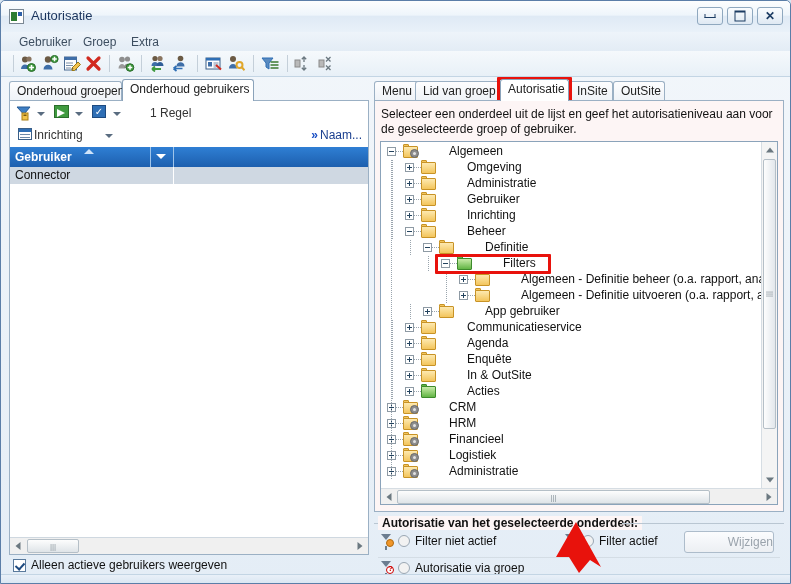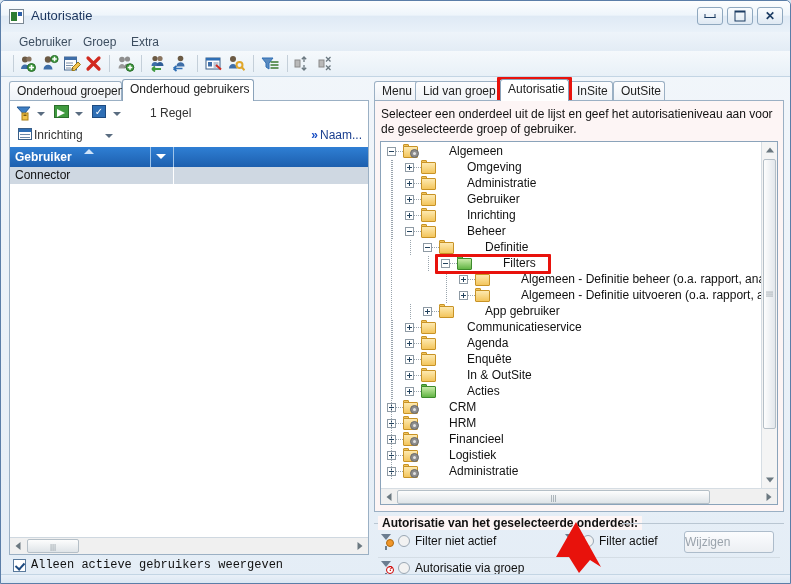--- a/index.html
+++ b/index.html
@@ -177,21 +177,21 @@
     position:absolute;left:0;bottom:-22px;width:100%;height:20px;
   }
   .cbox{
     position:absolute;left:0;top:2px;width:13px;height:13px;box-sizing:border-box;
     background:#fff;border:1px solid #5a7a9c;
   }
   .cbox:after{
     content:"";position:absolute;left:3px;top:1px;width:4px;height:7px;
     border:solid #1d4a80;border-width:0 2px 2px 0;transform:rotate(42deg);
   }
-  .chkrow .lbl{position:absolute;left:18px;top:1px;font-size:12px;color:#111;white-space:nowrap;font-family:Liberation Mono, monospace;}
+  .chkrow .lbl{position:absolute;left:18px;top:1px;font-size:12px;color:#111;white-space:nowrap;}
 
   
   .rbox{
     position:absolute;left:0;top:21px;width:410px;height:412px;
     box-sizing:border-box;background:#fdf5f5;border:1px solid #9bb0c4;
   }
   .rdesc{
     position:absolute;left:6px;top:6px;width:395px;
     font-size:12px;color:#111;line-height:15px;
   }
@@ -271,21 +271,21 @@
   .fico .bdg{position:absolute;right:0;bottom:0;width:8px;height:8px;border-radius:50%;
      border:1px solid #7a5a13;box-sizing:border-box;}
   .bdg.orange{background:#f0962a;border-color:#b06a10;}
   .bdg.green{background:#55b13c;border-color:#2f7a1e;}
   .bdg.redq{background:#fff;border-color:#c00;}
   .bdg.redq:after{content:"?";position:absolute;left:1px;top:-3px;font-size:8px;color:#c00;font-weight:bold;}
   .btn{
     position:absolute;box-sizing:border-box;
     border:1px solid #adbccb;border-radius:3px;
     background:linear-gradient(#fbfcfe,#eceff3);
-    font-size:12px;color:#9aa3ac;text-align:left;
+    font-size:12px;color:#9aa3ac;text-align:right;
   }
   .sepline{position:absolute;height:1px;background:#d4dde5;}
   .arrow-svg{position:absolute;left:0;top:0;pointer-events:none;}
   .statusbar{
     position:absolute;left:0;bottom:0;right:0;height:8px;
     background:linear-gradient(#e9f0f8,#dbe7f3);border-top:1px solid #c3d5e4;
   }
 </style>
 </head>
 <body>

